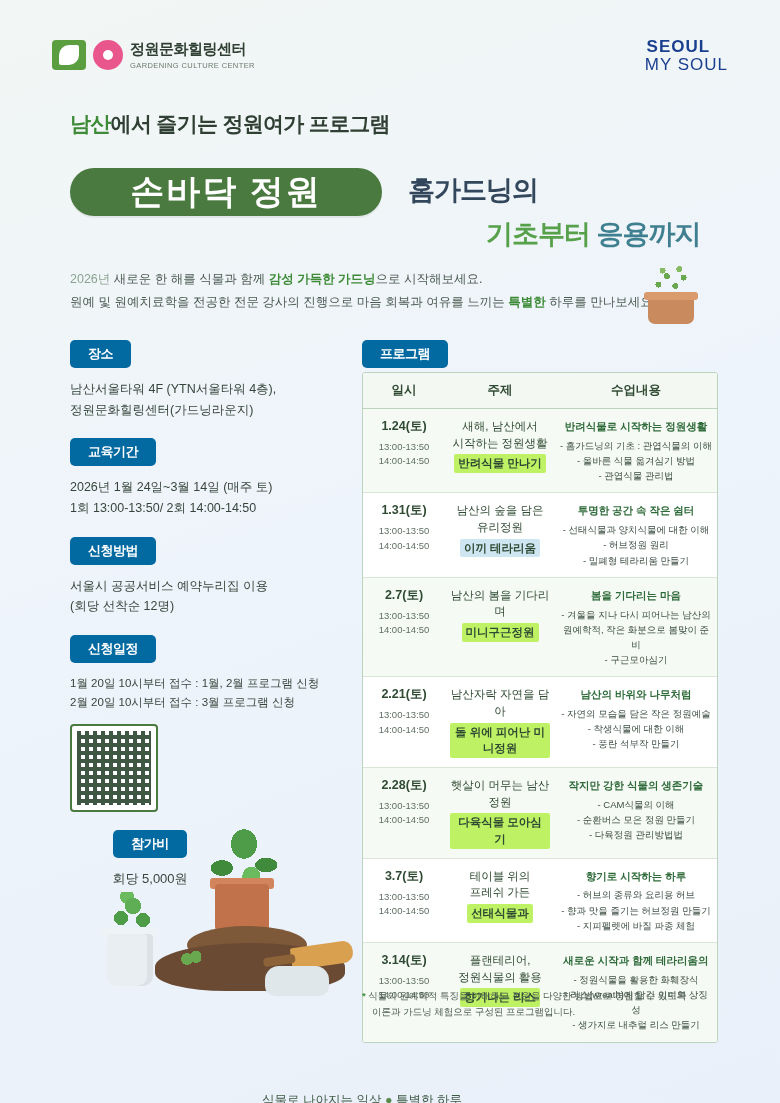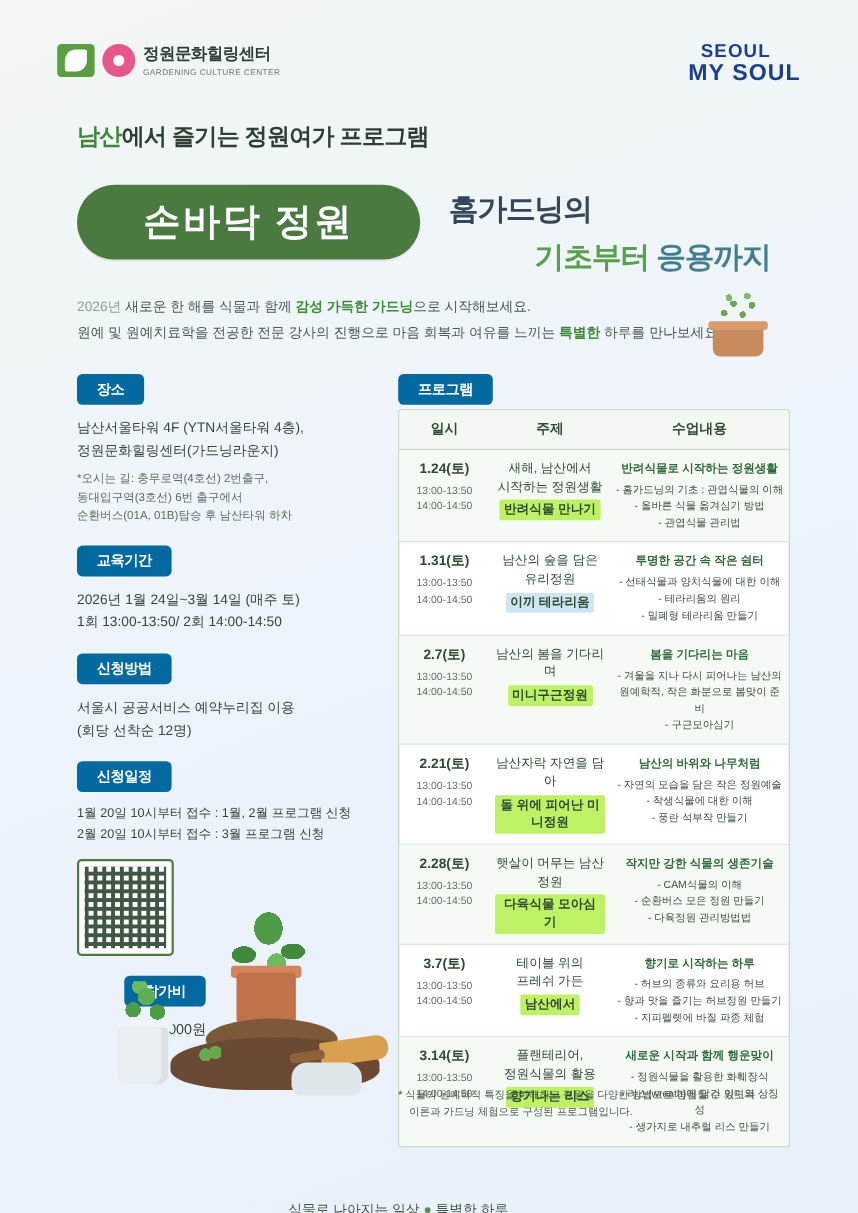--- a/index.html
+++ b/index.html
@@ -27,30 +27,30 @@
   }
   .flower-mark::after {
     content:""; position:absolute; left:10px; top:10px; width:10px; height:10px;
     border-radius:50%; background:#fff;
   }
   .logo-text-ko { font-size: 15px; font-weight: bold; color: #2f3f33; letter-spacing:-0.5px;}
   .logo-text-en { font-size: 7.5px; color: #6b7a6e; letter-spacing: 0.4px; margin-top:2px;}
 
   .seoul-logo { position: absolute; right: 52px; top: 38px; text-align: center; line-height: 1.05;}
   .seoul-logo .l1 { font-size: 17px; font-weight: bold; color:#1b3f8f; letter-spacing:1px;}
-  .seoul-logo .l2 { font-size: 21px; font-weight: bold; color:#1b3f8f; letter-spacing:1px;padding-left:16px;}
+  .seoul-logo .l2 { font-size: 17px; font-weight: normal; color:#1b3f8f; letter-spacing:1px;padding-left:16px;}
 
   
   .subtitle-line { position: absolute; left: 70px; top: 110px; font-size: 21px; font-weight: bold; letter-spacing:-0.7px; }
   .subtitle-line .accent { color: #3d8b37; }
   .subtitle-line .rest { color: #2f3f33; }
 
   .pill {
     position: absolute; left: 70px; top: 168px;
-    width: 312px; height: 68px;
+    width: 312px; height: 48px;
     background: #4a7a3f; border-radius: 40px;
     display: flex; align-items: center; justify-content: center;
     box-shadow: 0 2px 0 rgba(0,0,0,0.06);
   }
   .pill span { color: #fff; font-size: 34px; font-weight: bold; letter-spacing: 2px; }
 
   .right-title { position: absolute; left: 408px; top: 172px; }
   .right-title .r1 { font-size: 27px; font-weight: bold; color: #33475c; letter-spacing: -1px;}
   .right-title .r2 { margin-top: 8px; margin-left: 78px; font-size: 27px; font-weight: bold; letter-spacing: -1px;}
   .right-title .g1 { color: #57a14b; }
@@ -200,25 +200,20 @@
   </div>
 
   <div class="left-col">
 
     <div class="block">
       <span class="tag">장소</span>
       <div class="body">
         <div>남산서울타워 4F (YTN서울타워 4층),</div>
         <div>정원문화힐링센터(가드닝라운지)</div>
       </div>
-      <div class="small">
-        <div>*오시는 길: 충무로역(4호선) 2번출구,</div>
-        <div>동대입구역(3호선) 6번 출구에서</div>
-        <div>순환버스(01A, 01B)탑승 후 남산타워 하차</div>
-      </div>
     </div>
 
     <div class="block">
       <span class="tag">교육기간</span>
       <div class="body">
         <div>2026년 1월 24일~3월 14일 (매주 토)</div>
         <div>1회 13:00-13:50/ 2회 14:00-14:50</div>
       </div>
     </div>
 
@@ -284,21 +279,21 @@
         </div>
     </div>
 
     <div class="trow">
       <div class="c1 cell-date"><span class="d">1.31(토)</span>
         <div class="t"><span>13:00-13:50</span><br><span>14:00-14:50</span></div></div>
       <div class="c2 cell-topic"><span>남산의 숲을 담은</span><br><span>유리정원</span><br><span class="hl blue">이끼 테라리움</span></div>
       <div class="c3 cell-desc">
           <span class="t">투명한 공간 속 작은 쉼터</span>
         <span class="b">- 선태식물과 양치식물에 대한 이해</span>
-        <span class="b">- 테라리움의 원리</span>
+        <span class="b">- 허브정원 원리</span>
         <span class="b">- 밀폐형 테라리움 만들기</span>
         </div>
     </div>
 
     <div class="trow alt">
       <div class="c1 cell-date"><span class="d">2.7(토)</span>
         <div class="t"><span>13:00-13:50</span><br><span>14:00-14:50</span></div></div>
       <div class="c2 cell-topic"><span>남산의 봄을 기다리며</span><br><span class="hl">미니구근정원</span></div>
       <div class="c3 cell-desc">
           <span class="t">봄을 기다리는 마음</span>
@@ -327,35 +322,35 @@
           <span class="t">작지만 강한 식물의 생존기술</span>
         <span class="b">- CAM식물의 이해</span>
         <span class="b">- 순환버스 모은 정원 만들기</span>
         <span class="b">- 다육정원 관리방법법</span>
         </div>
     </div>
 
     <div class="trow">
       <div class="c1 cell-date"><span class="d">3.7(토)</span>
         <div class="t"><span>13:00-13:50</span><br><span>14:00-14:50</span></div></div>
-      <div class="c2 cell-topic"><span>테이블 위의</span><br><span>프레쉬 가든</span><br><span class="hl">남산에서</span></div>
+      <div class="c2 cell-topic"><span>테이블 위의</span><br><span>프레쉬 가든</span><br><span class="hl">선태식물과</span></div>
       <div class="c3 cell-desc">
           <span class="t">향기로 시작하는 하루</span>
         <span class="b">- 허브의 종류와 요리용 허브</span>
         <span class="b">- 향과 맛을 즐기는 허브정원 만들기</span>
         <span class="b">- 지피펠렛에 바질 파종 체험</span>
         </div>
     </div>
 
     <div class="trow alt">
       <div class="c1 cell-date"><span class="d">3.14(토)</span>
         <div class="t"><span>13:00-13:50</span><br><span>14:00-14:50</span></div></div>
       <div class="c2 cell-topic"><span>플랜테리어,</span><br><span>정원식물의 활용</span><br><span class="hl">향기나는 리스</span></div>
       <div class="c3 cell-desc">
-          <span class="t">새로운 시작과 함께 행운맞이</span>
+          <span class="t">새로운 시작과 함께 테라리움의</span>
         <span class="b">- 정원식물을 활용한 화훼장식</span>
         <span class="b">- 리스(wreath)에 담긴 의미와 상징성</span>
         <span class="b">- 생가지로 내추럴 리스 만들기</span>
         </div>
     </div>
   </div>
 
   <div class="note">
     <span class="star">*</span>
     <span>식물의 원예학적 특징을 이해하고 정원을 다양한 방법으로 경험할 수 있도록</span><br>

